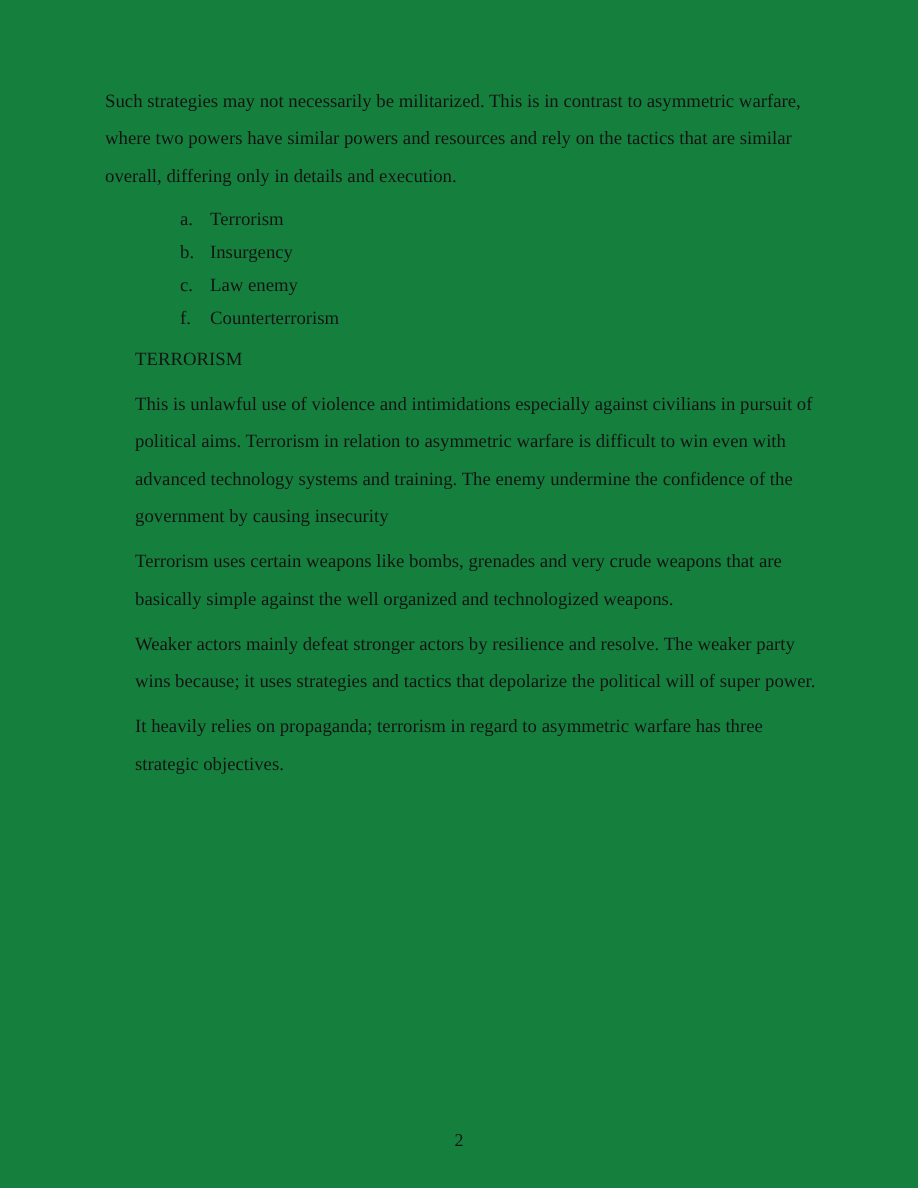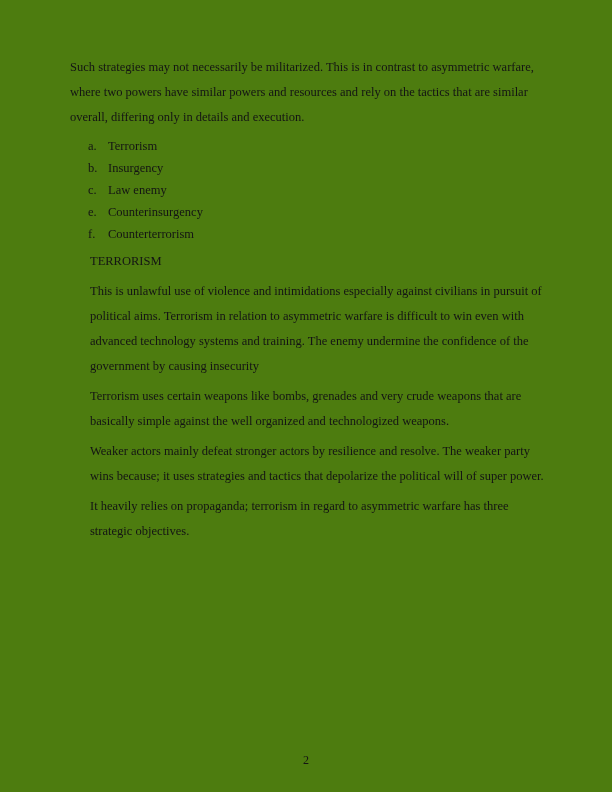--- a/index.html
+++ b/index.html
@@ -5,21 +5,21 @@
   * { box-sizing: border-box; }
   html, body {
     margin: 0;
     padding: 0;
     background: #ffffff;
   }
   .page {
     position: relative;
     width: 612px;
     height: 792px;
-    background: #4d7c0f;
+    background: #15803d;
     font-family: "Liberation Serif", serif;
     font-size: 12.5px;
     color: #141414;
     overflow: hidden;
   }
   .content {
     position: absolute;
     top: 55px;
     left: 70px;
     width: 477px;
@@ -29,20 +29,21 @@
     line-height: 25px;
     text-align: left;
   }
   .alpha-list {
     list-style: none;
     margin: 2px 0 4px 0;
     padding: 0 0 0 18px;
   }
   .list-item {
     line-height: 22px;
+    margin-left: 32px;
   }
   .list-marker {
     display: inline-block;
     width: 20px;
   }
   .section {
     margin-left: 20px;
   }
   .heading {
     font-size: 12.5px;
@@ -71,23 +72,20 @@
       <li class="list-item">
         <span class="list-marker">a.</span><span>Terrorism</span>
       </li>
       <li class="list-item">
         <span class="list-marker">b.</span><span>Insurgency</span>
       </li>
       <li class="list-item">
         <span class="list-marker">c.</span><span>Law enemy</span>
       </li>
       <li class="list-item">
-        <span class="list-marker">e.</span><span>Counterinsurgency</span>
-      </li>
-      <li class="list-item">
         <span class="list-marker">f.</span><span>Counterterrorism</span>
       </li>
     </ol>
 
     <div class="section">
       <h2 class="heading">TERRORISM</h2>
       <p class="para">This is unlawful use of violence and intimidations especially against civilians in pursuit of political aims. Terrorism in relation to asymmetric warfare is difficult to win even with advanced technology systems and training. The enemy undermine the confidence of the government by causing insecurity</p>
       <p class="para">Terrorism uses certain weapons like bombs, grenades and very crude weapons that are basically simple against the well organized and technologized weapons.</p>
       <p class="para">Weaker actors mainly defeat stronger actors by resilience and resolve. The weaker party wins because; it uses strategies and tactics that depolarize the political will of super power.</p>
       <p class="para">It heavily relies on propaganda; terrorism in regard to asymmetric warfare has three strategic objectives.</p>

